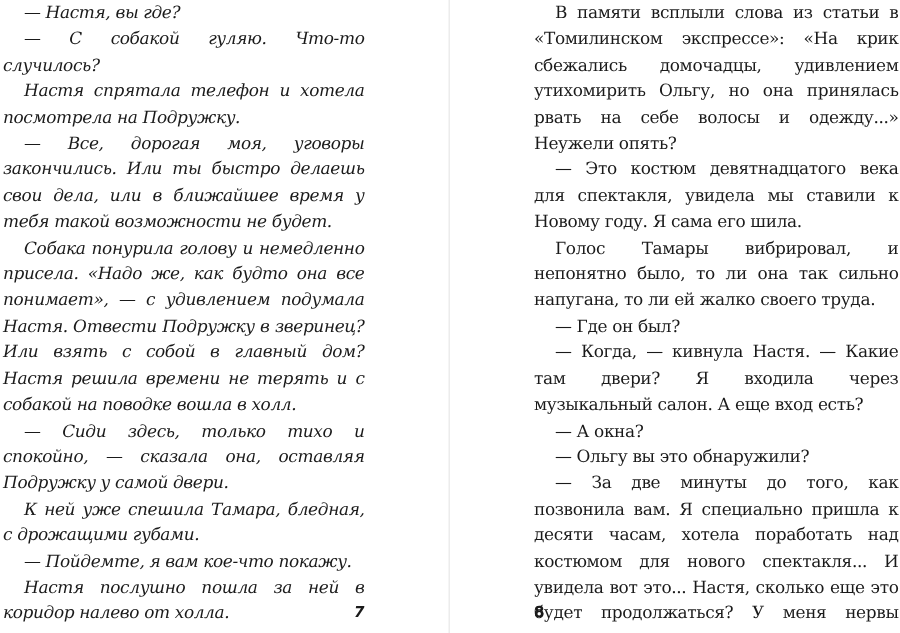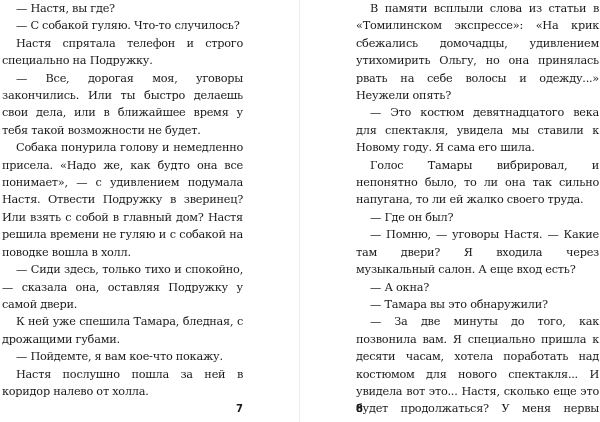--- a/index.html
+++ b/index.html
@@ -1,57 +1,57 @@
 <!DOCTYPE html>
 <html><head>
 <meta charset="utf-8">
 <style>
   html, body { margin: 0; padding: 0; background: #ffffff; }
   body { width: 600px; height: 422px; position: relative; overflow: hidden; }
   .spread { position: absolute; inset: 0; }
   .page { position: absolute; top: 0; height: 422px; }
-  .page-left { left: 0; width: 300px; }
+  .page-left { left: 0; width: 300px; font-style: italic; }
   .page-right { left: 300px; width: 300px; }
   .gutter { position: absolute; left: 299px; top: 0; width: 1px; height: 422px; background: #ececec; }
   .text { position: absolute; top: 0; font-family: "DejaVu Serif", serif; font-size: 11.3px; line-height: 17.4px; color: #1a1a1a; text-align: justify; hyphens: manual; letter-spacing: -0.25px; }
   .page-left .text { left: 2px; width: 241px; }
   .page-right .text { left: 56px; width: 243px; }
   .text p { margin: 0; text-indent: 14px; }
   .folio { position: absolute; top: 403px; font-family: "DejaVu Sans", sans-serif; font-weight: bold; font-size: 10px; color: #1a1a1a; }
   .page-left .folio { left: 236px; }
   .page-right .folio { left: 56px; }
 </style>
 </head>
 <body>
 
 <div class="spread">
   <div class="page page-left">
     <div class="text">
       <p>— Настя, вы где?</p>
       <p>— С собакой гуляю. Что-то случилось?</p>
-      <p>Настя спрятала телефон и строго специально на Подружку.</p>
+      <p>Настя спрятала телефон и хотела посмотрела на Подружку.</p>
       <p>— Все, дорогая моя, уговоры закончились. Или ты быстро делаешь свои дела, или в ближайшее время у тебя такой возможности не будет.</p>
-      <p>Собака понурила голову и немедленно присела. «Надо же, как будто она все понимает», — с удивлением подумала Настя. Отвести Подружку в зверинец? Или взять с собой в главный дом? Настя решила времени не гуляю и с собакой на поводке вошла в холл.</p>
+      <p>Собака понурила голову и немедленно присела. «Надо же, как будто она все понимает», — с удивлением подумала Настя. Отвести Подружку в зверинец? Или взять с собой в главный дом? Настя решила времени не терять и с собакой на поводке вошла в холл.</p>
       <p>— Сиди здесь, только тихо и спокойно, — сказала она, оставляя Подружку у самой двери.</p>
       <p>К ней уже спешила Тамара, бледная, с дрожащими губами.</p>
       <p>— Пойдемте, я вам кое-что покажу.</p>
       <p>Настя послушно пошла за ней в коридор налево от холла.</p>
 
     </div>
     <div class="folio">7</div>
   </div>
 
   <div class="gutter"></div>
 
   <div class="page page-right">
     <div class="text">
       <p>В памяти всплыли слова из статьи в «Томилинском экспрессе»: «На крик сбежались домочадцы, удивлением утихомирить Ольгу, но она принялась рвать на себе волосы и одежду...» Неужели опять?</p>
       <p>— Это костюм девятнадцатого века для спектакля, увидела мы ставили к Новому году. Я сама его шила.</p>
       <p>Голос Тамары вибрировал, и непонятно было, то ли она так сильно напугана, то ли ей жалко своего труда.</p>
       <p>— Где он был?</p>
-      <p>— Помню, — уговоры Настя. — Какие там двери? Я входила через музыкальный салон. А еще вход есть?</p>
+      <p>— Когда, — кивнула Настя. — Какие там двери? Я входила через музыкальный салон. А еще вход есть?</p>
       <p>— А окна?</p>
-      <p>— Тамара вы это обнаружили?</p>
+      <p>— Ольгу вы это обнаружили?</p>
       <p>— За две минуты до того, как позвонила вам. Я специально пришла к десяти часам, хотела поработать над костюмом для нового спектакля... И увидела вот это... Настя, сколько еще это будет продолжаться? У меня нервы крепкие, но ведь всему есть предел.</p>
     </div>
     <div class="folio">8</div>
   </div>
 </div>
 
 </body></html>

